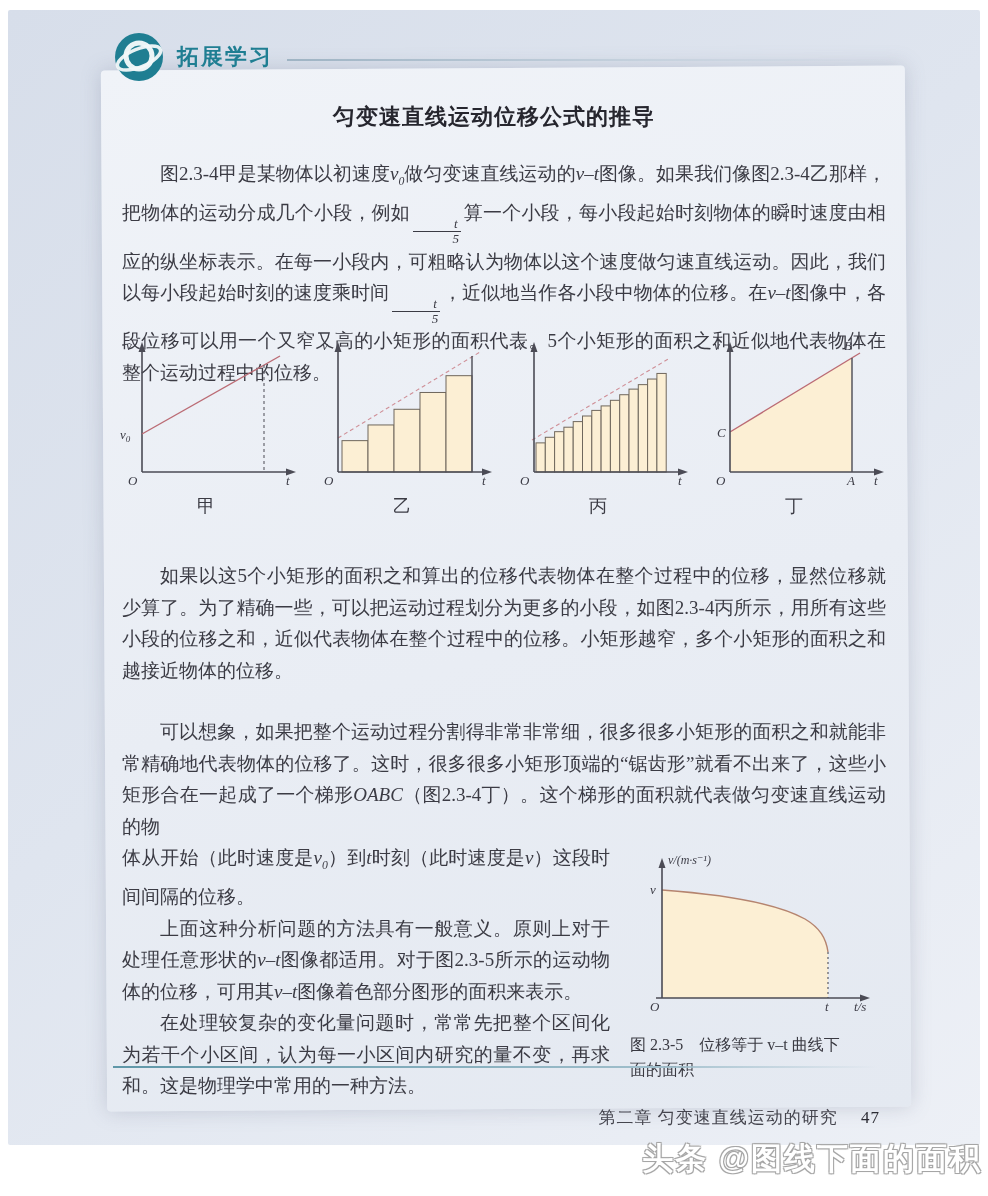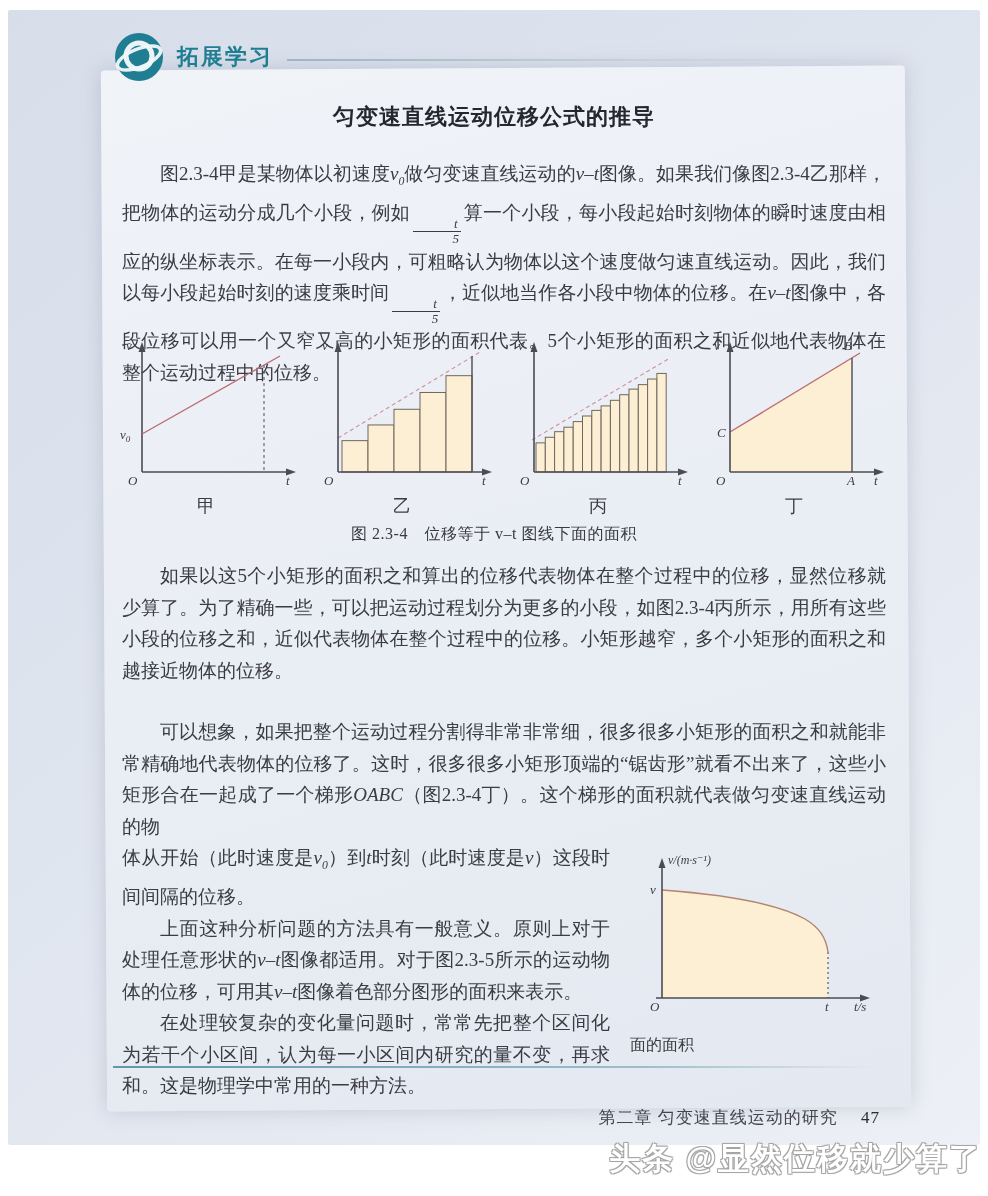--- a/index.html
+++ b/index.html
@@ -186,21 +186,20 @@
         <text class="lbl" x="174" y="151">t</text>
         <text class="lbl" x="16" y="151">O</text>
         <text class="lbl" x="144" y="16">B</text>
         <text class="lbl" x="17" y="103">C</text>
         <text class="lbl" x="147" y="151">A</text>
       </svg>
       <figcaption>丁</figcaption>
     </figure>
   </div>
 
-  <div class="figcap">图 2.3-4　位移等于 v–t 图线下面的面积</div>
 
   <p class="para block-p2">如果以这5个小矩形的面积之和算出的位移代表物体在整个过程中的位移，显然位移就少算了。为了精确一些，可以把运动过程划分为更多的小段，如图2.3-4丙所示，用所有这些小段的位移之和，近似代表物体在整个过程中的位移。小矩形越窄，多个小矩形的面积之和越接近物体的位移。</p>
 
   <div class="flow">
     <p class="para">可以想象，如果把整个运动过程分割得非常非常细，很多很多小矩形的面积之和就能非常精确地代表物体的位移了。这时，很多很多小矩形顶端的“锯齿形”就看不出来了，这些小矩形合在一起成了一个梯形<i>OABC</i>（图2.3-4丁）。这个梯形的面积就代表做匀变速直线运动的物</p>
 
     <aside class="fig5">
       <svg viewBox="0 0 256 172" width="256" height="172">
         <path class="shape" d="M32,42 C100,47 150,57 175,71 C190,80 196,90 198,104 L198,150 L32,150 Z"></path>
         <path class="curve" d="M32,42 C100,47 150,57 175,71 C190,80 196,90 198,104"></path>
@@ -209,30 +208,31 @@
         <polygon class="axis-arrow" points="240,150 230,146.5 230,153.5"></polygon>
         <line class="axis" x1="32" y1="150" x2="32" y2="16"></line>
         <polygon class="axis-arrow" points="32,10 28.5,20 35.5,20"></polygon>
         <text class="lbl-up" x="38" y="16" font-style="italic">v/(m·s⁻¹)</text>
         <text class="lbl" x="20" y="46">v</text>
         <text class="lbl" x="20" y="163">O</text>
         <text class="lbl" x="195" y="163">t</text>
         <text class="lbl" x="224" y="163">t/s</text>
       </svg>
       <div class="fig5cap">
+        <div>图 2.3-5　位移等于 v–t 曲线下</div>
         <div>面的面积</div>
       </div>
     </aside>
 
     <p class="para noindent">体从开始（此时速度是<i>v<sub>0</sub></i>）到<i>t</i>时刻（此时速度是<i>v</i>）这段时间间隔的位移。</p>
     <p class="para">上面这种分析问题的方法具有一般意义。原则上对于处理任意形状的<i>v–t</i>图像都适用。对于图2.3-5所示的运动物体的位移，可用其<i>v–t</i>图像着色部分图形的面积来表示。</p>
     <p class="para">在处理较复杂的变化量问题时，常常先把整个区间化为若干个小区间，认为每一小区间内研究的量不变，再求和。这是物理学中常用的一种方法。</p>
   </div>
 
   <div class="rule-bottom"></div>
   <div class="footer">
     <span>第二章</span>
     <span>匀变速直线运动的研究</span>
     <span class="pageno">47</span>
   </div>
 </div>
 
-<div class="watermark">头条 @显然位移就少算了</div>
+<div class="watermark">头条 @图线下面的面积</div>
 
 </body></html>

